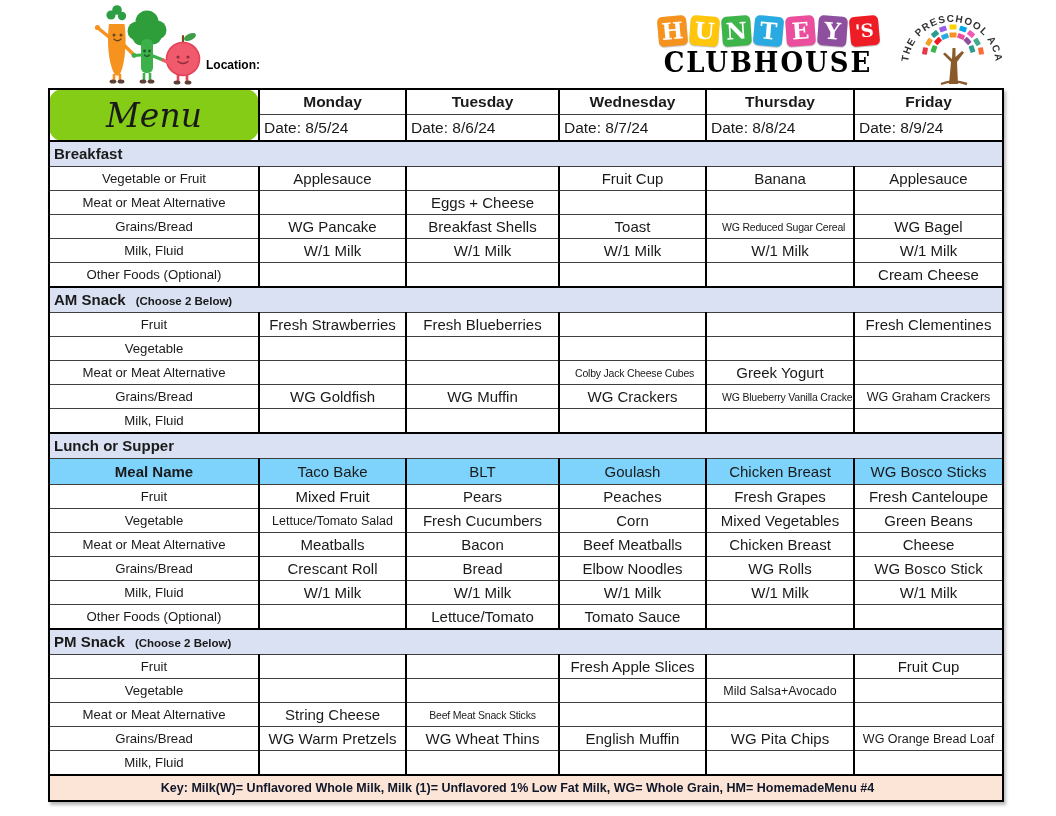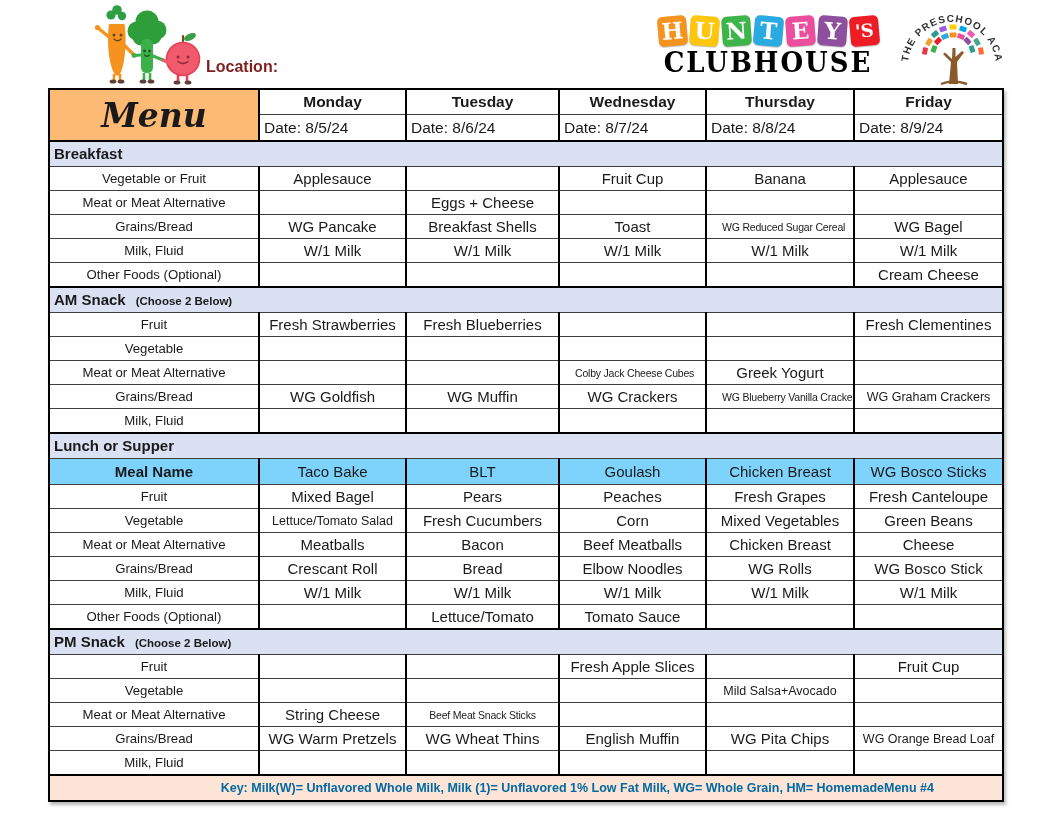--- a/index.html
+++ b/index.html
@@ -2,50 +2,50 @@
 <html><head>
 <meta charset="utf-8">
 <style>
   html,body{margin:0;padding:0;background:#fff;}
   body{width:1056px;height:816px;font-family:"Liberation Sans",sans-serif;-webkit-font-smoothing:antialiased;}
   .page{position:relative;width:1056px;height:816px;overflow:hidden;background:#fff;}
 
   
   .topbar{position:absolute;left:0;top:0;width:1056px;height:88px;}
   .veggies{position:absolute;left:88px;top:4px;}
-  .location{position:absolute;left:206px;top:58px;font-weight:bold;font-size:16px;color:#7f1d1d;}
+  .location{position:absolute;left:206px;top:58px;font-weight:bold;font-size:12px;color:#000000;}
   .brand{position:absolute;left:642px;top:16px;width:252px;text-align:center;}
   .tiles{display:flex;justify-content:center;gap:3px;}
   .tile{width:29px;height:30px;border-radius:5px;color:#fff;font-family:"DejaVu Serif",serif;
         font-weight:bold;font-size:23px;line-height:30px;display:flex;align-items:center;justify-content:center;
         box-shadow:0 1px 1px rgba(0,0,0,.25);}
   .tile.wide{font-size:18px;}
   .clubhouse{font-family:"DejaVu Serif",serif;font-weight:bold;font-size:26px;letter-spacing:2px;color:#000;margin-top:2px;transform:scaleY(1.05);}
   .academy{position:absolute;left:896px;top:2px;}
 
   
   .menu-table{position:absolute;left:48px;top:88px;width:954px;border-collapse:collapse;table-layout:fixed;
               border:2px solid #000;background:#fff;box-shadow:2px 3px 3px rgba(130,130,130,.55);}
   .menu-table td{border-right:2px solid #000;border-bottom:1px solid #3f3f3f;padding:0 4px;
                  overflow:hidden;white-space:nowrap;color:#1a1a1a;}
-  .menu-cell{background:#fdba74;text-align:center;font-family:"DejaVu Serif",serif;font-style:italic;
-             font-weight:bold;font-size:33px;color:#000;border-bottom:2px solid #000 !important;}
+  .menu-cell{background:#84cc16;text-align:center;font-family:"DejaVu Serif",serif;font-style:italic;
+             font-weight:normal;font-size:33px;color:#000;border-bottom:2px solid #000 !important;border-radius:14px;}
   .day-cell{font-weight:bold;text-align:center;font-size:15.5px;height:24px;color:#000;}
   .date-cell{font-size:15.5px;height:25px;border-bottom:2px solid #000 !important;color:#000;}
   .sec-cell{background:#D9E1F2;border-top:2px solid #000;border-bottom:2px solid #000;height:24px;color:#000;}
   .sec-title{font-weight:bold;font-size:15px;}
   .sec-sub{font-weight:bold;font-size:11.5px;margin-left:10px;}
   .row-label{font-size:13.2px;text-align:center;height:23px;}
   .val{text-align:center;font-size:15px;height:23px;}
   .val.sm{font-size:12.5px;}
   .val.xs{font-size:10.5px;letter-spacing:-0.2px;padding:0 15px;}
   .meal td{background:#7dd3fc;height:25px;}
   .meal .row-label{font-weight:bold;font-size:15px;}
   .key-cell{background:#FCE4D6;border-top:2px solid #000;height:24px;}
-  .key-wrap{display:flex;justify-content:flex-end;align-items:center;font-weight:bold;font-size:12.5px;color:#0369a1;padding-left:47px;}
+  .key-wrap{display:flex;justify-content:center;align-items:center;font-weight:bold;font-size:12.5px;color:#0f172a;padding-left:47px;}
   .menu-num{padding-right:64px;}
 </style>
 </head>
 <body>
 
 <div class="page">
   <div class="topbar">
 
     <svg class="veggies" width="120" height="82" viewBox="0 0 120 82">
 
@@ -293,21 +293,21 @@
         <tr class="meal">
           <td class="row-label">Meal Name</td>
           <td class="val">Taco Bake</td>
           <td class="val">BLT</td>
           <td class="val">Goulash</td>
           <td class="val">Chicken Breast</td>
           <td class="val">WG Bosco Sticks</td>
         </tr>
         <tr>
           <td class="row-label">Fruit</td>
-          <td class="val">Mixed Bagel</td>
+          <td class="val">Mixed Fruit</td>
           <td class="val">Pears</td>
           <td class="val">Peaches</td>
           <td class="val">Fresh Grapes</td>
           <td class="val">Fresh Canteloupe</td>
         </tr>
         <tr>
           <td class="row-label">Vegetable</td>
           <td class="val sm">Lettuce/Tomato Salad</td>
           <td class="val">Fresh Cucumbers</td>
           <td class="val">Corn</td>

